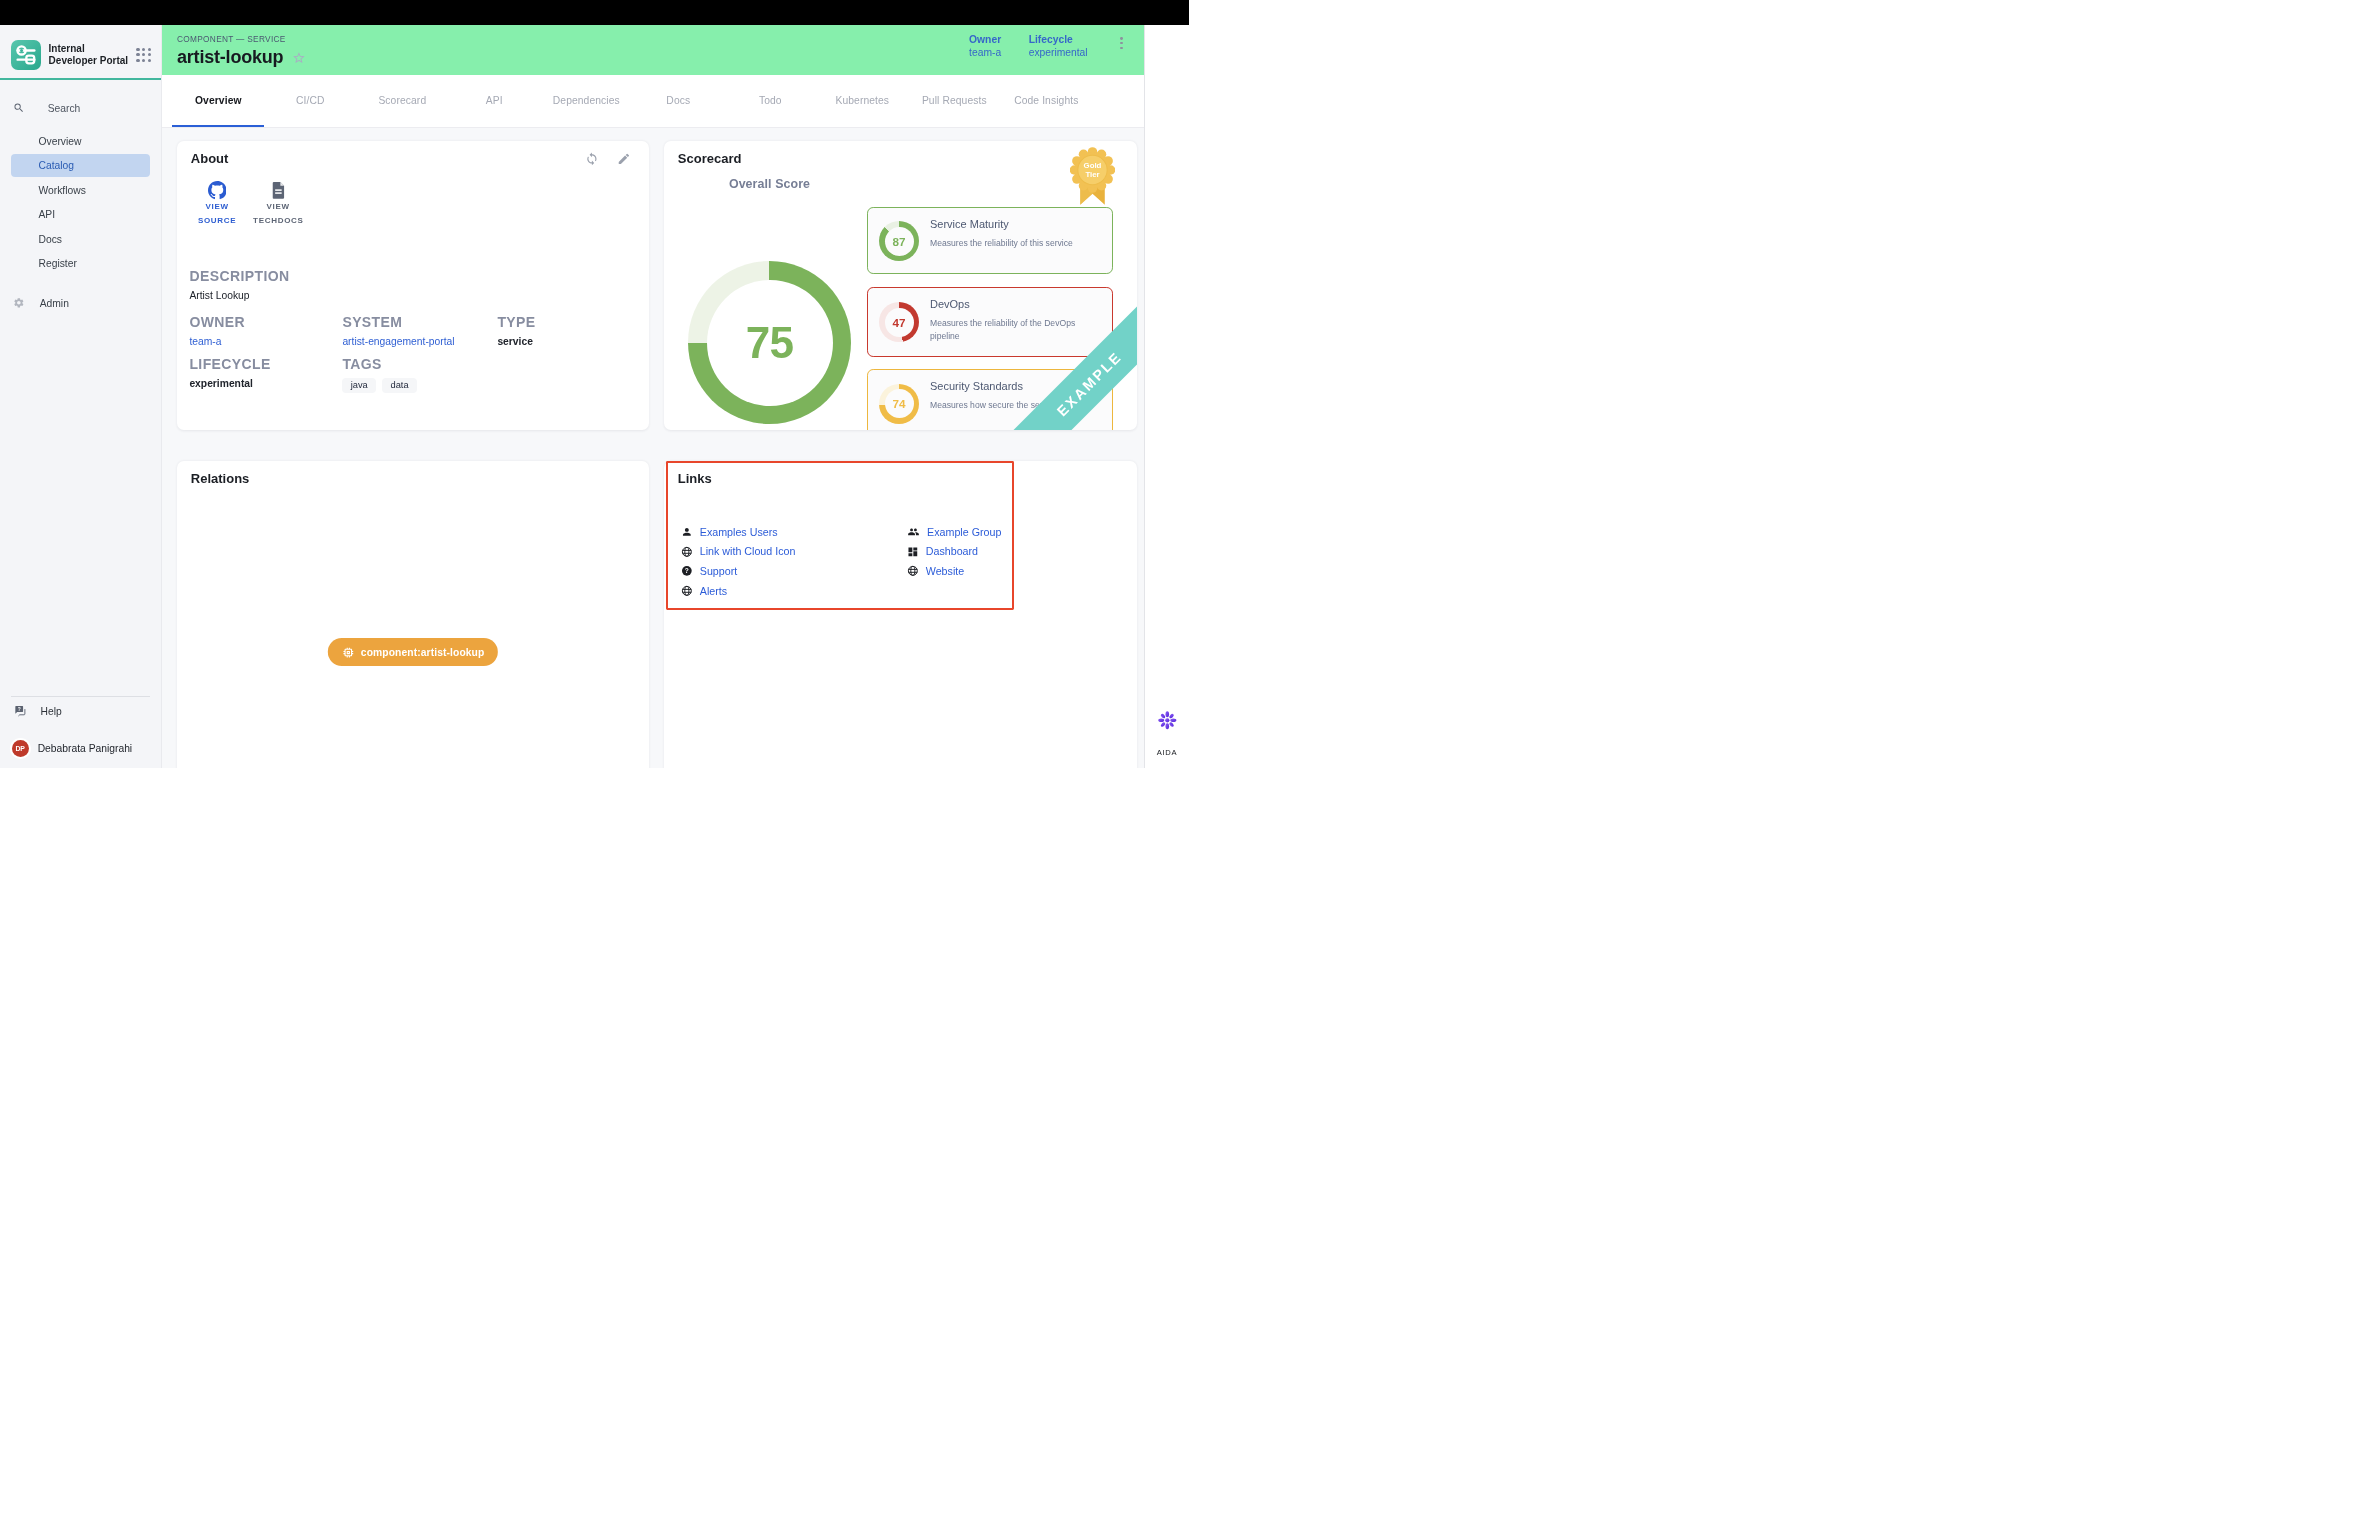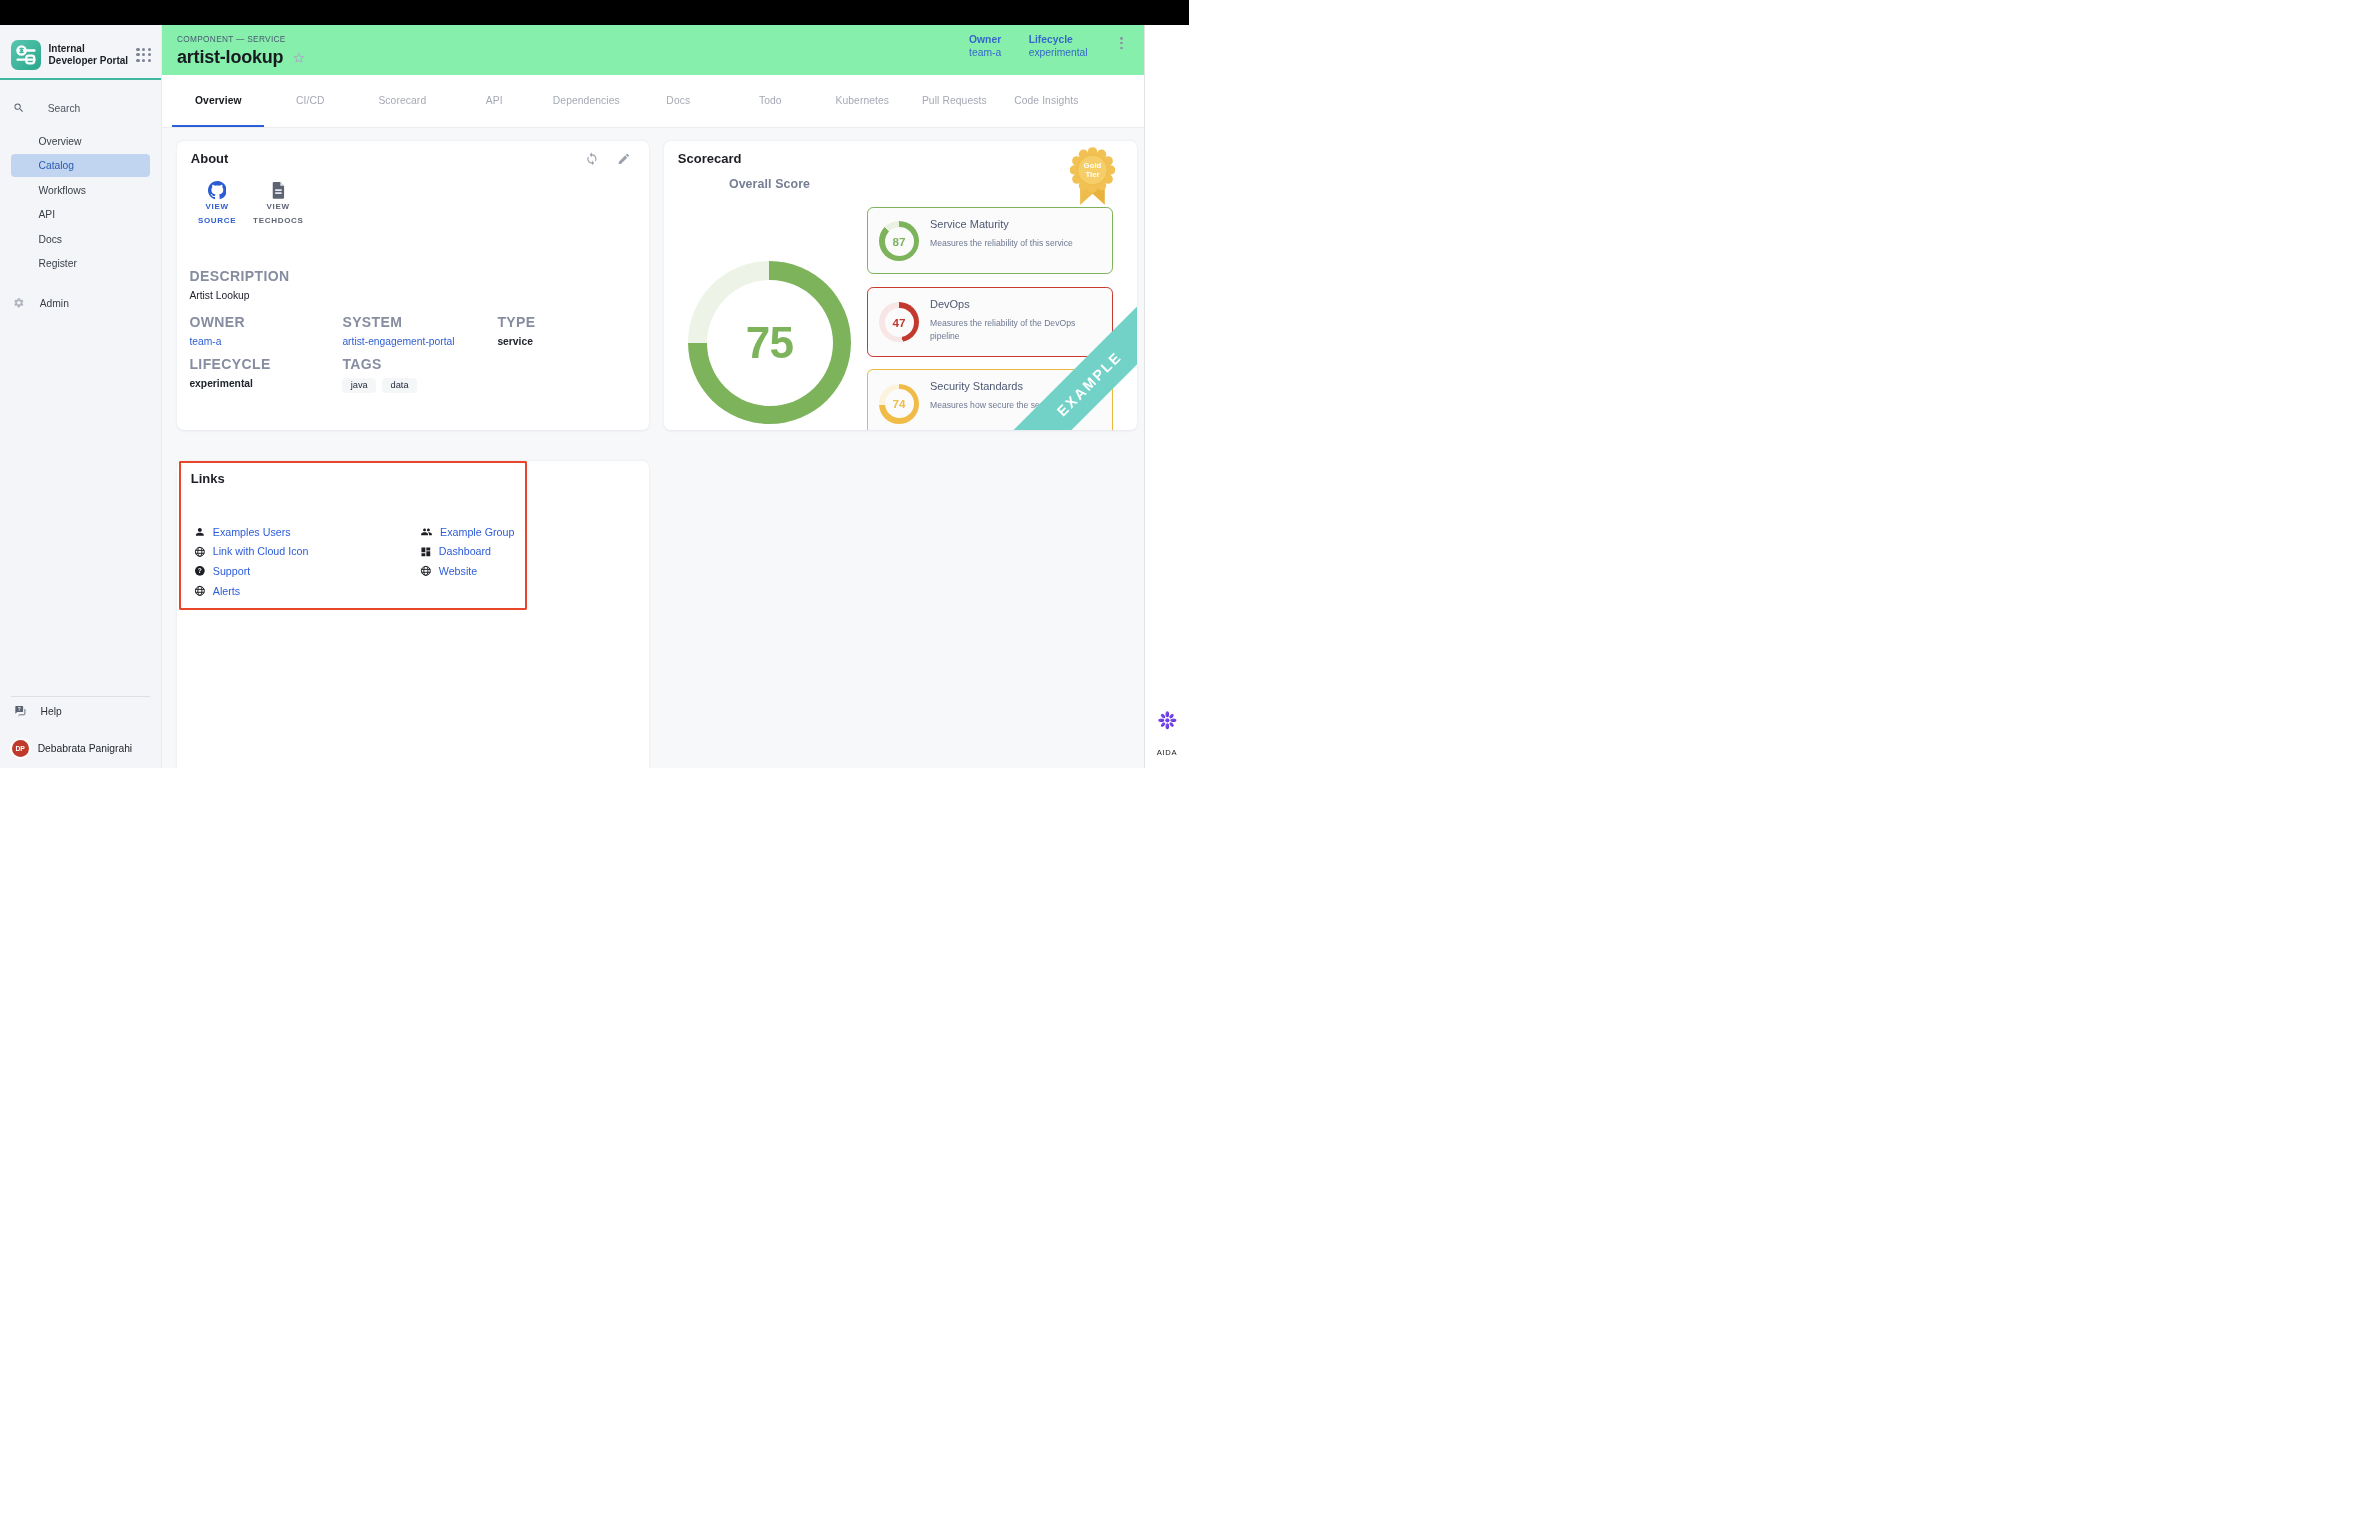--- a/index.html
+++ b/index.html
@@ -342,20 +342,29 @@
           <div class="donut" style="background: conic-gradient(rgb(240, 188, 71) 0deg, rgb(240, 188, 71) 74%, rgb(251, 243, 220) 74%, rgb(251, 243, 220) 100%);">
             <span class="donut-num" style="color: rgb(240, 188, 71);">74</span>
           </div>
           <div class="m-title">Security Standards</div>
           <div class="m-desc">Measures how secure the ser</div>
         </div>
 
         <div class="ribbon" style="background: rgb(114, 210, 200);">EXAMPLE</div>
       </div>
 
+      <div class="card" style="height:427px">
+        <div class="card-heading">Relations</div>
+        <div class="relation-node" style="background: rgb(236, 164, 62);">
+          <svg width="13" height="13" viewBox="0 0 24 24">
+            <path fill="#fff" d="M15 9H9v6h6V9zm-2 4h-2v-2h2v2zm8-2V9h-2V7c0-1.1-.9-2-2-2h-2V3h-2v2h-2V3H9v2H7c-1.1 0-2 .9-2 2v2H3v2h2v2H3v2h2v2c0 1.1.9 2 2 2h2v2h2v-2h2v2h2v-2h2c1.1 0 2-.9 2-2v-2h2v-2h-2v-2h2zm-4 6H7V7h10v10z"></path>
+          </svg>
+          <span>component:artist-lookup</span>
+        </div>
+      </div>
 
       <div class="card" style="height:427px">
         <div class="links-annotation" style="border-color: rgb(232, 70, 43);"></div>
         <div class="card-heading">Links</div>
         <div class="links-cols">
           <div class="links-col c1">
             <div class="link-item">
               <svg width="11.7" height="11.7" viewBox="0 0 24 24">
                 <path fill="#1d1f24" d="M12 12c2.21 0 4-1.79 4-4s-1.79-4-4-4-4 1.79-4 4 1.79 4 4 4zm0 2c-2.67 0-8 1.34-8 4v2h16v-2c0-2.66-5.33-4-8-4z"></path>
               </svg>

